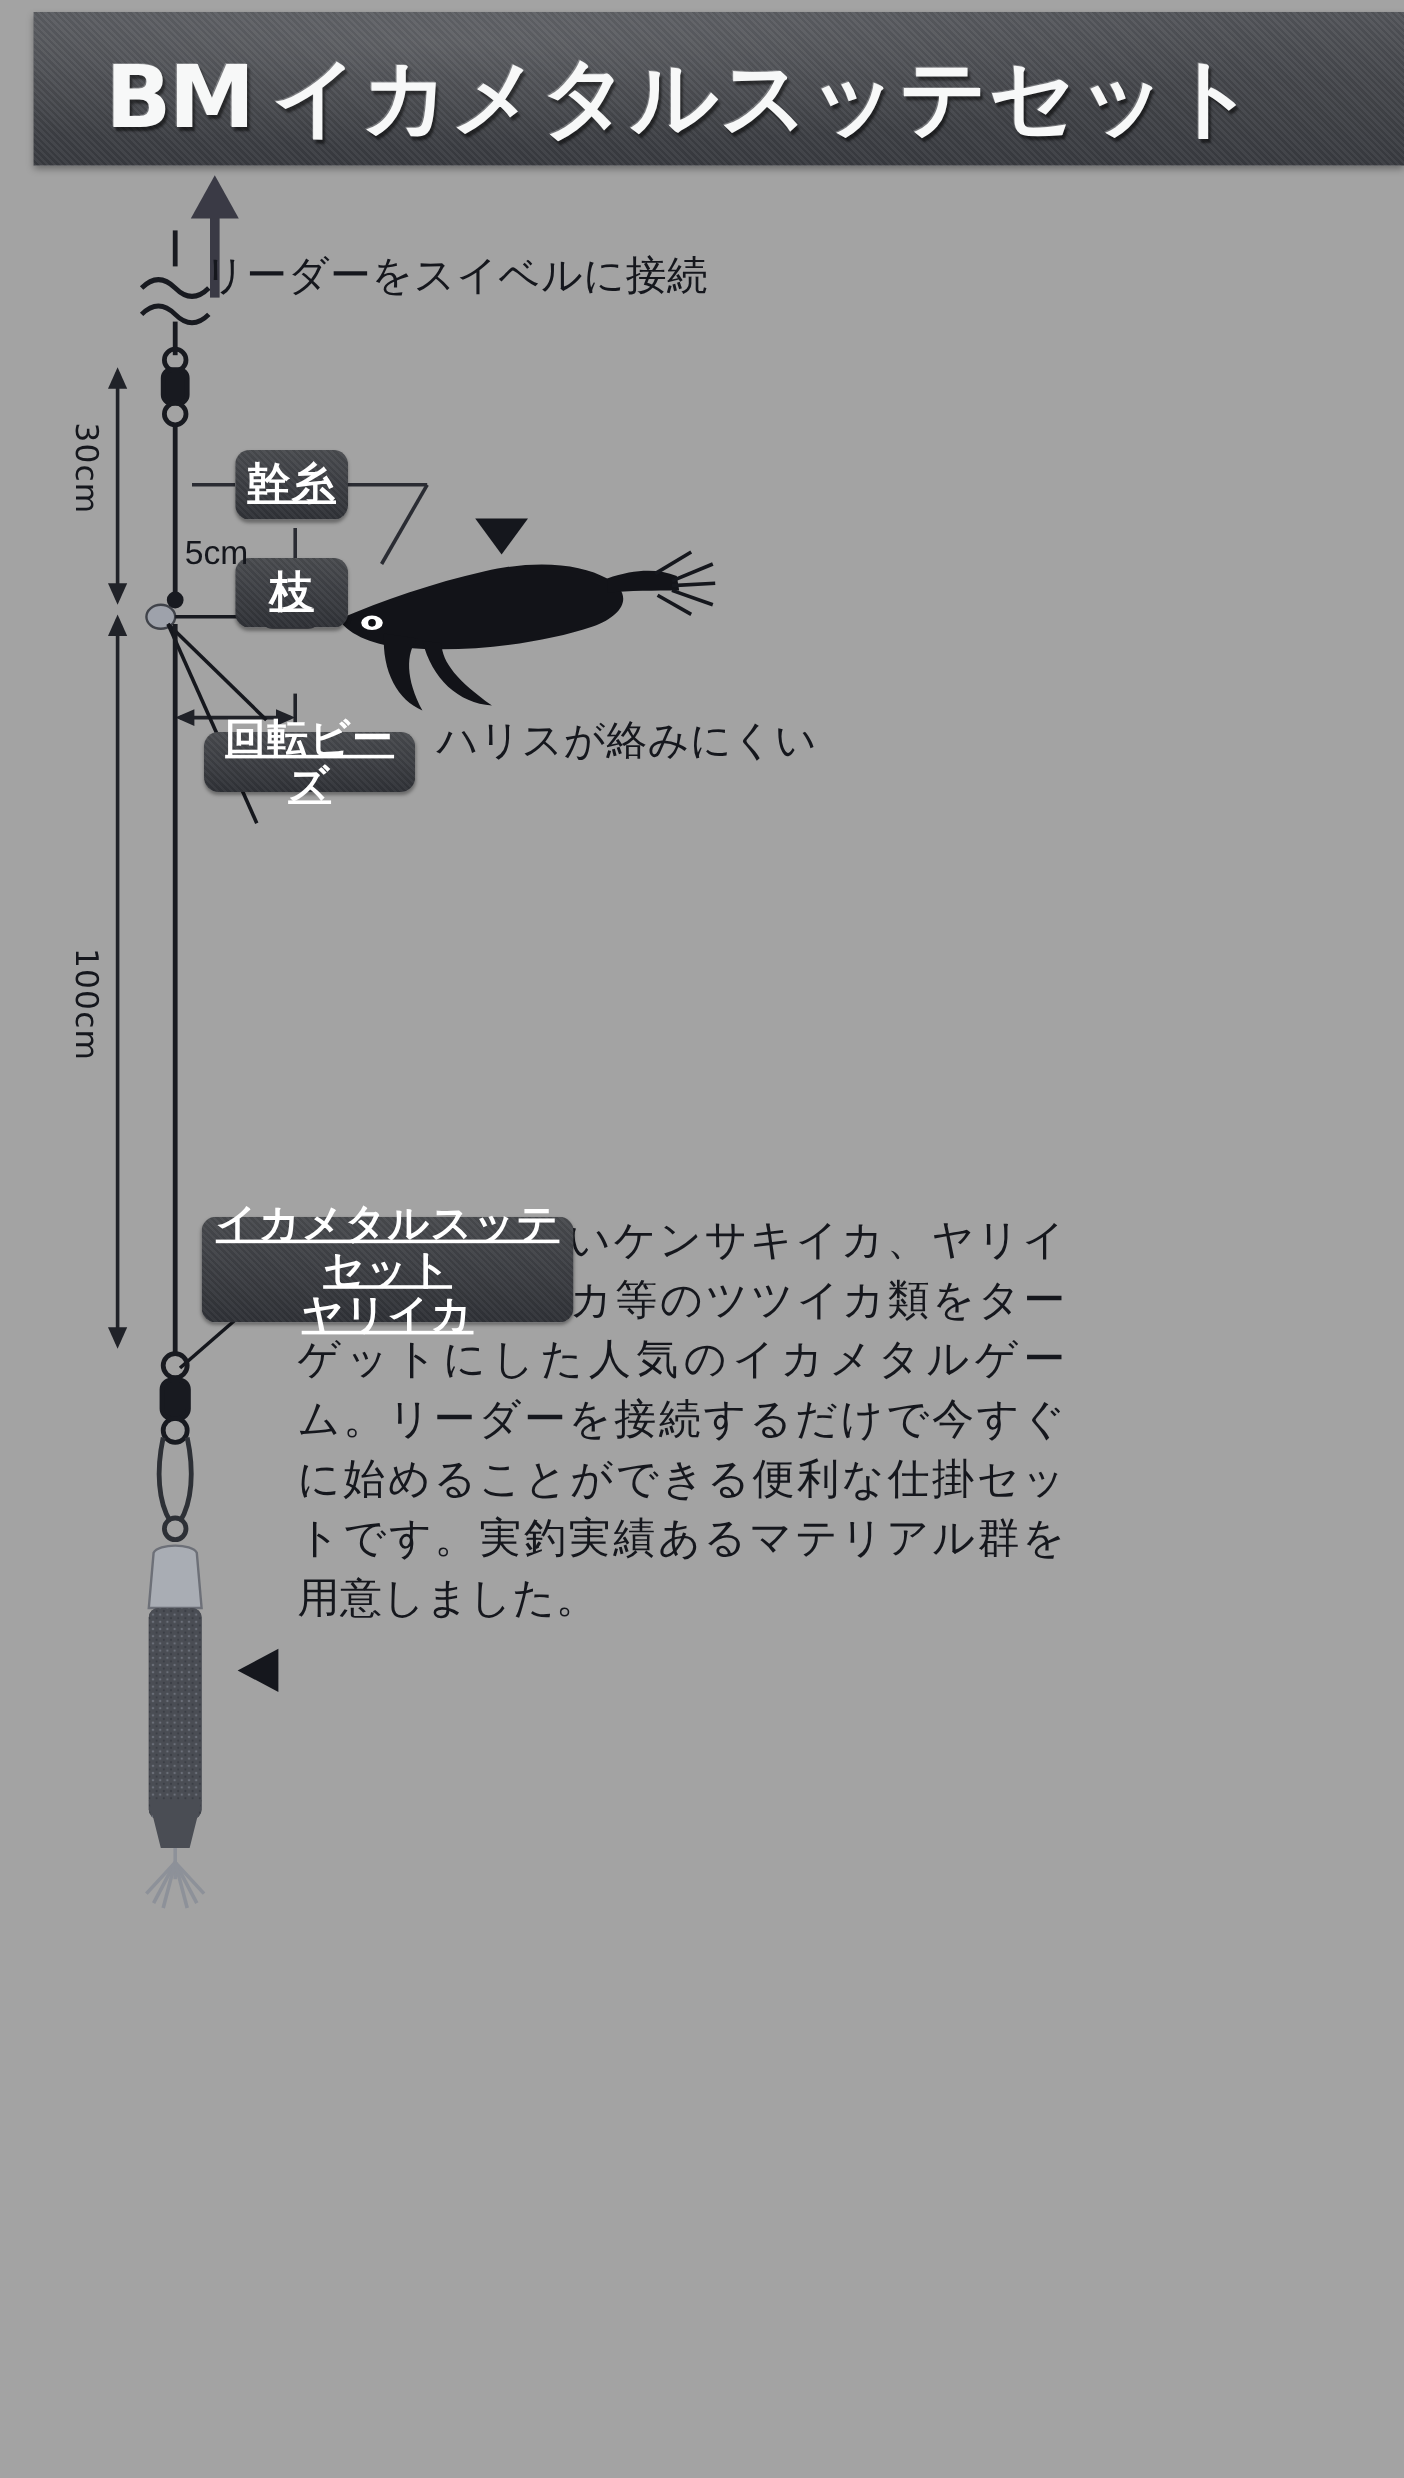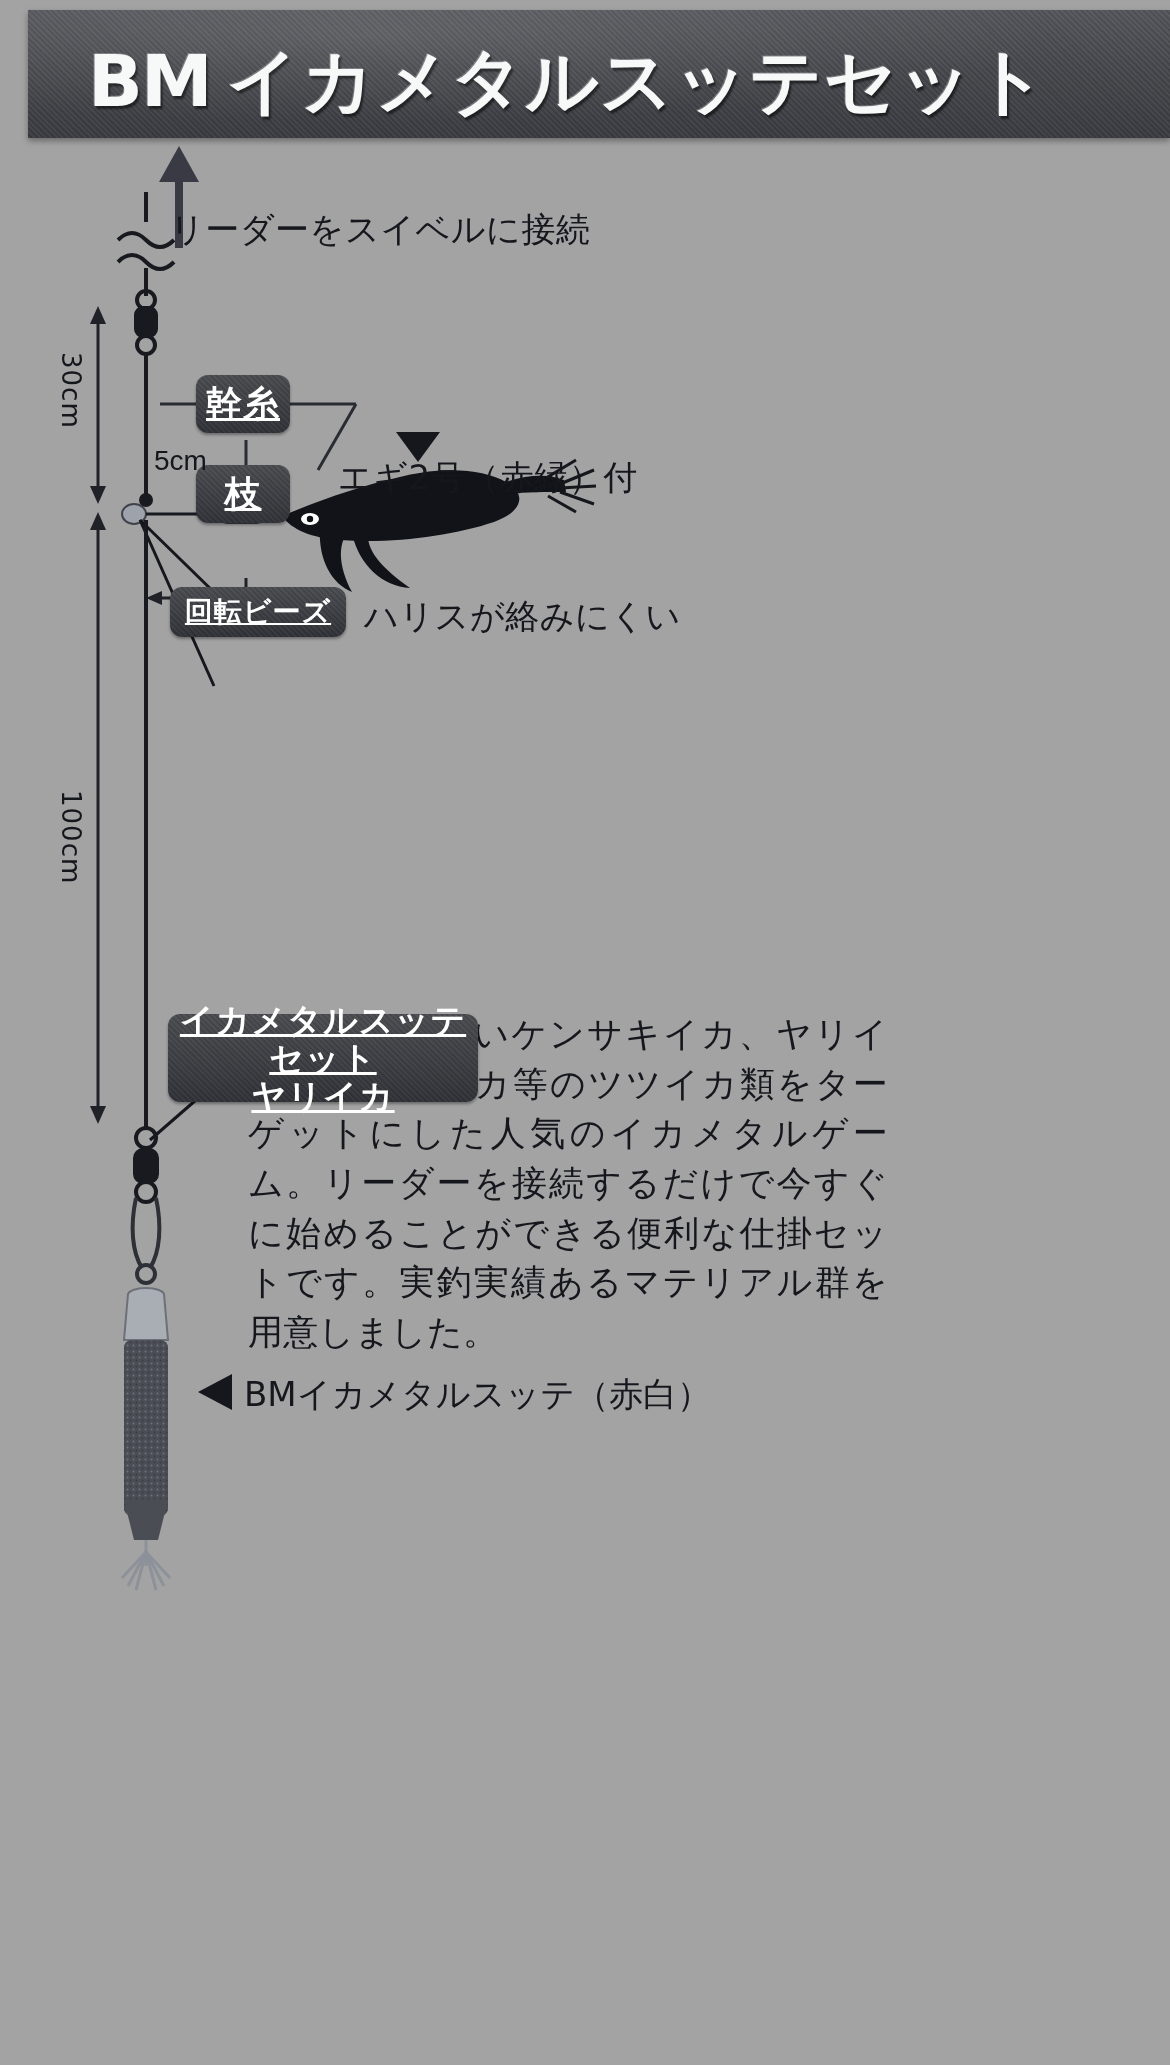--- a/index.html
+++ b/index.html
@@ -220,38 +220,36 @@
         <circle cx="4.5" cy="4.5" r=".9" fill="#3a3d44"></circle>
       </pattern>
     </defs>
   </svg>
 
   <div class="note jp" style="left:170px; top:207px;">リーダーをスイベルに接続</div>
 
   <div class="tag jp" style="left:196px; top:375px; width:94px; height:58px; font-size:36px;">幹糸</div>
 
 
-  <div class="note jp" style="left:338px; top:455px;">エギ2号（赤緑）付</div>
 
   <div class="tag jp" style="left:196px; top:465px; width:94px; height:58px; font-size:36px;">枝</div>
 
   <div class="tag jp" style="left:170px; top:588px; width:0; height:0; opacity:0;"></div>
 
   <div style="position:absolute; left:154px; top:445px; font-size:28px; color:#15171d;">5cm</div>
 
   <div class="dim-label jp" style="left:56px; top:352px;">30cm</div>
 
   <div class="dim-label jp" style="left:56px; top:790px;">100cm</div>
 
-  <div class="tag jp" style="left:170px; top:587px; width:176px; height:50px; font-size:28px;">回転ビーズ</div>
+  <div class="tag jp" style="left:170px; top:610px; width:176px; height:50px; font-size:34px;">回転ビーズ</div>
 
   <div class="note jp" style="left:364px; top:594px;">ハリスが絡みにくい</div>
 
   <div class="para jp">食べて美味しいケンサキイカ、ヤリイカ、スルメイカ等のツツイカ類をターゲットにした人気のイカメタルゲーム。リーダーを接続するだけで今すぐに始めることができる便利な仕掛セットです。実釣実績あるマテリアル群を用意しました。</div>
 
   <div class="tag jp" style="left:168px; top:1014px; width:310px; height:88px; font-size:34px; flex-direction:column;">
     <span>イカメタルスッテセット</span>
     <span>ヤリイカ</span>
   </div>
 
-  <div class="caption jp" style="left:244px; top:1372px;">BMイカメタルスッテ（赤白）</div>
 
 </div>
 
 </body></html>

